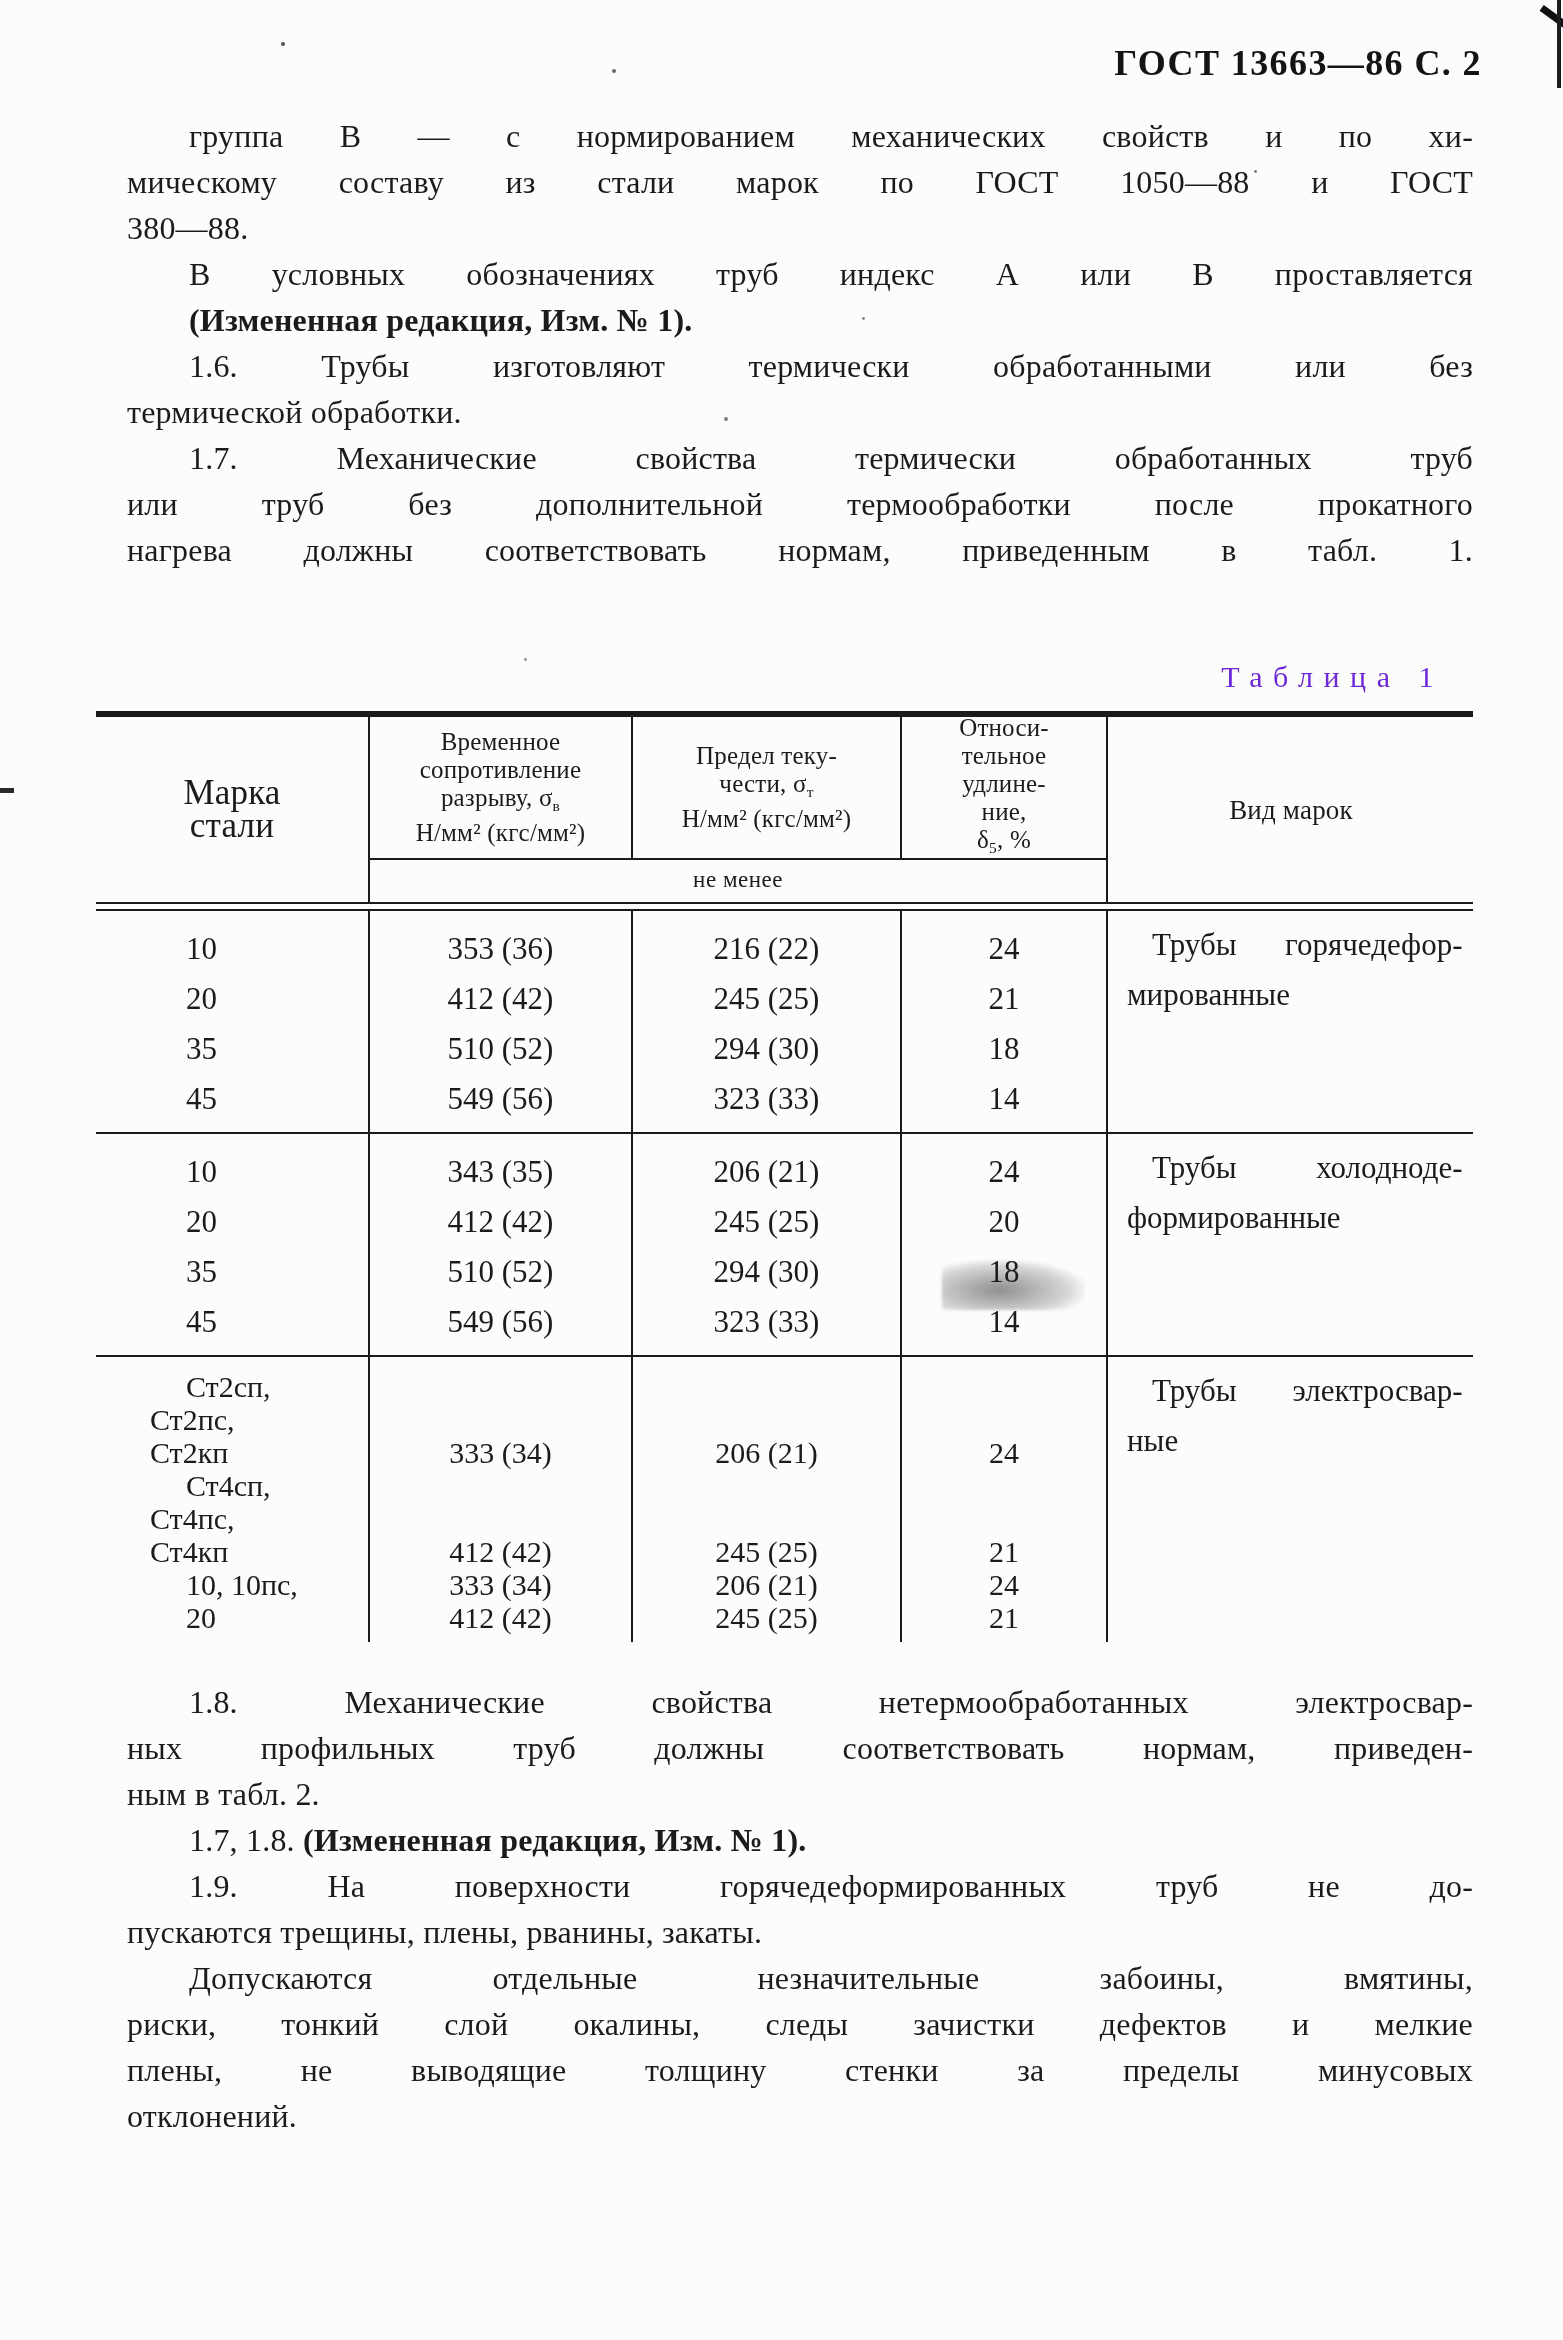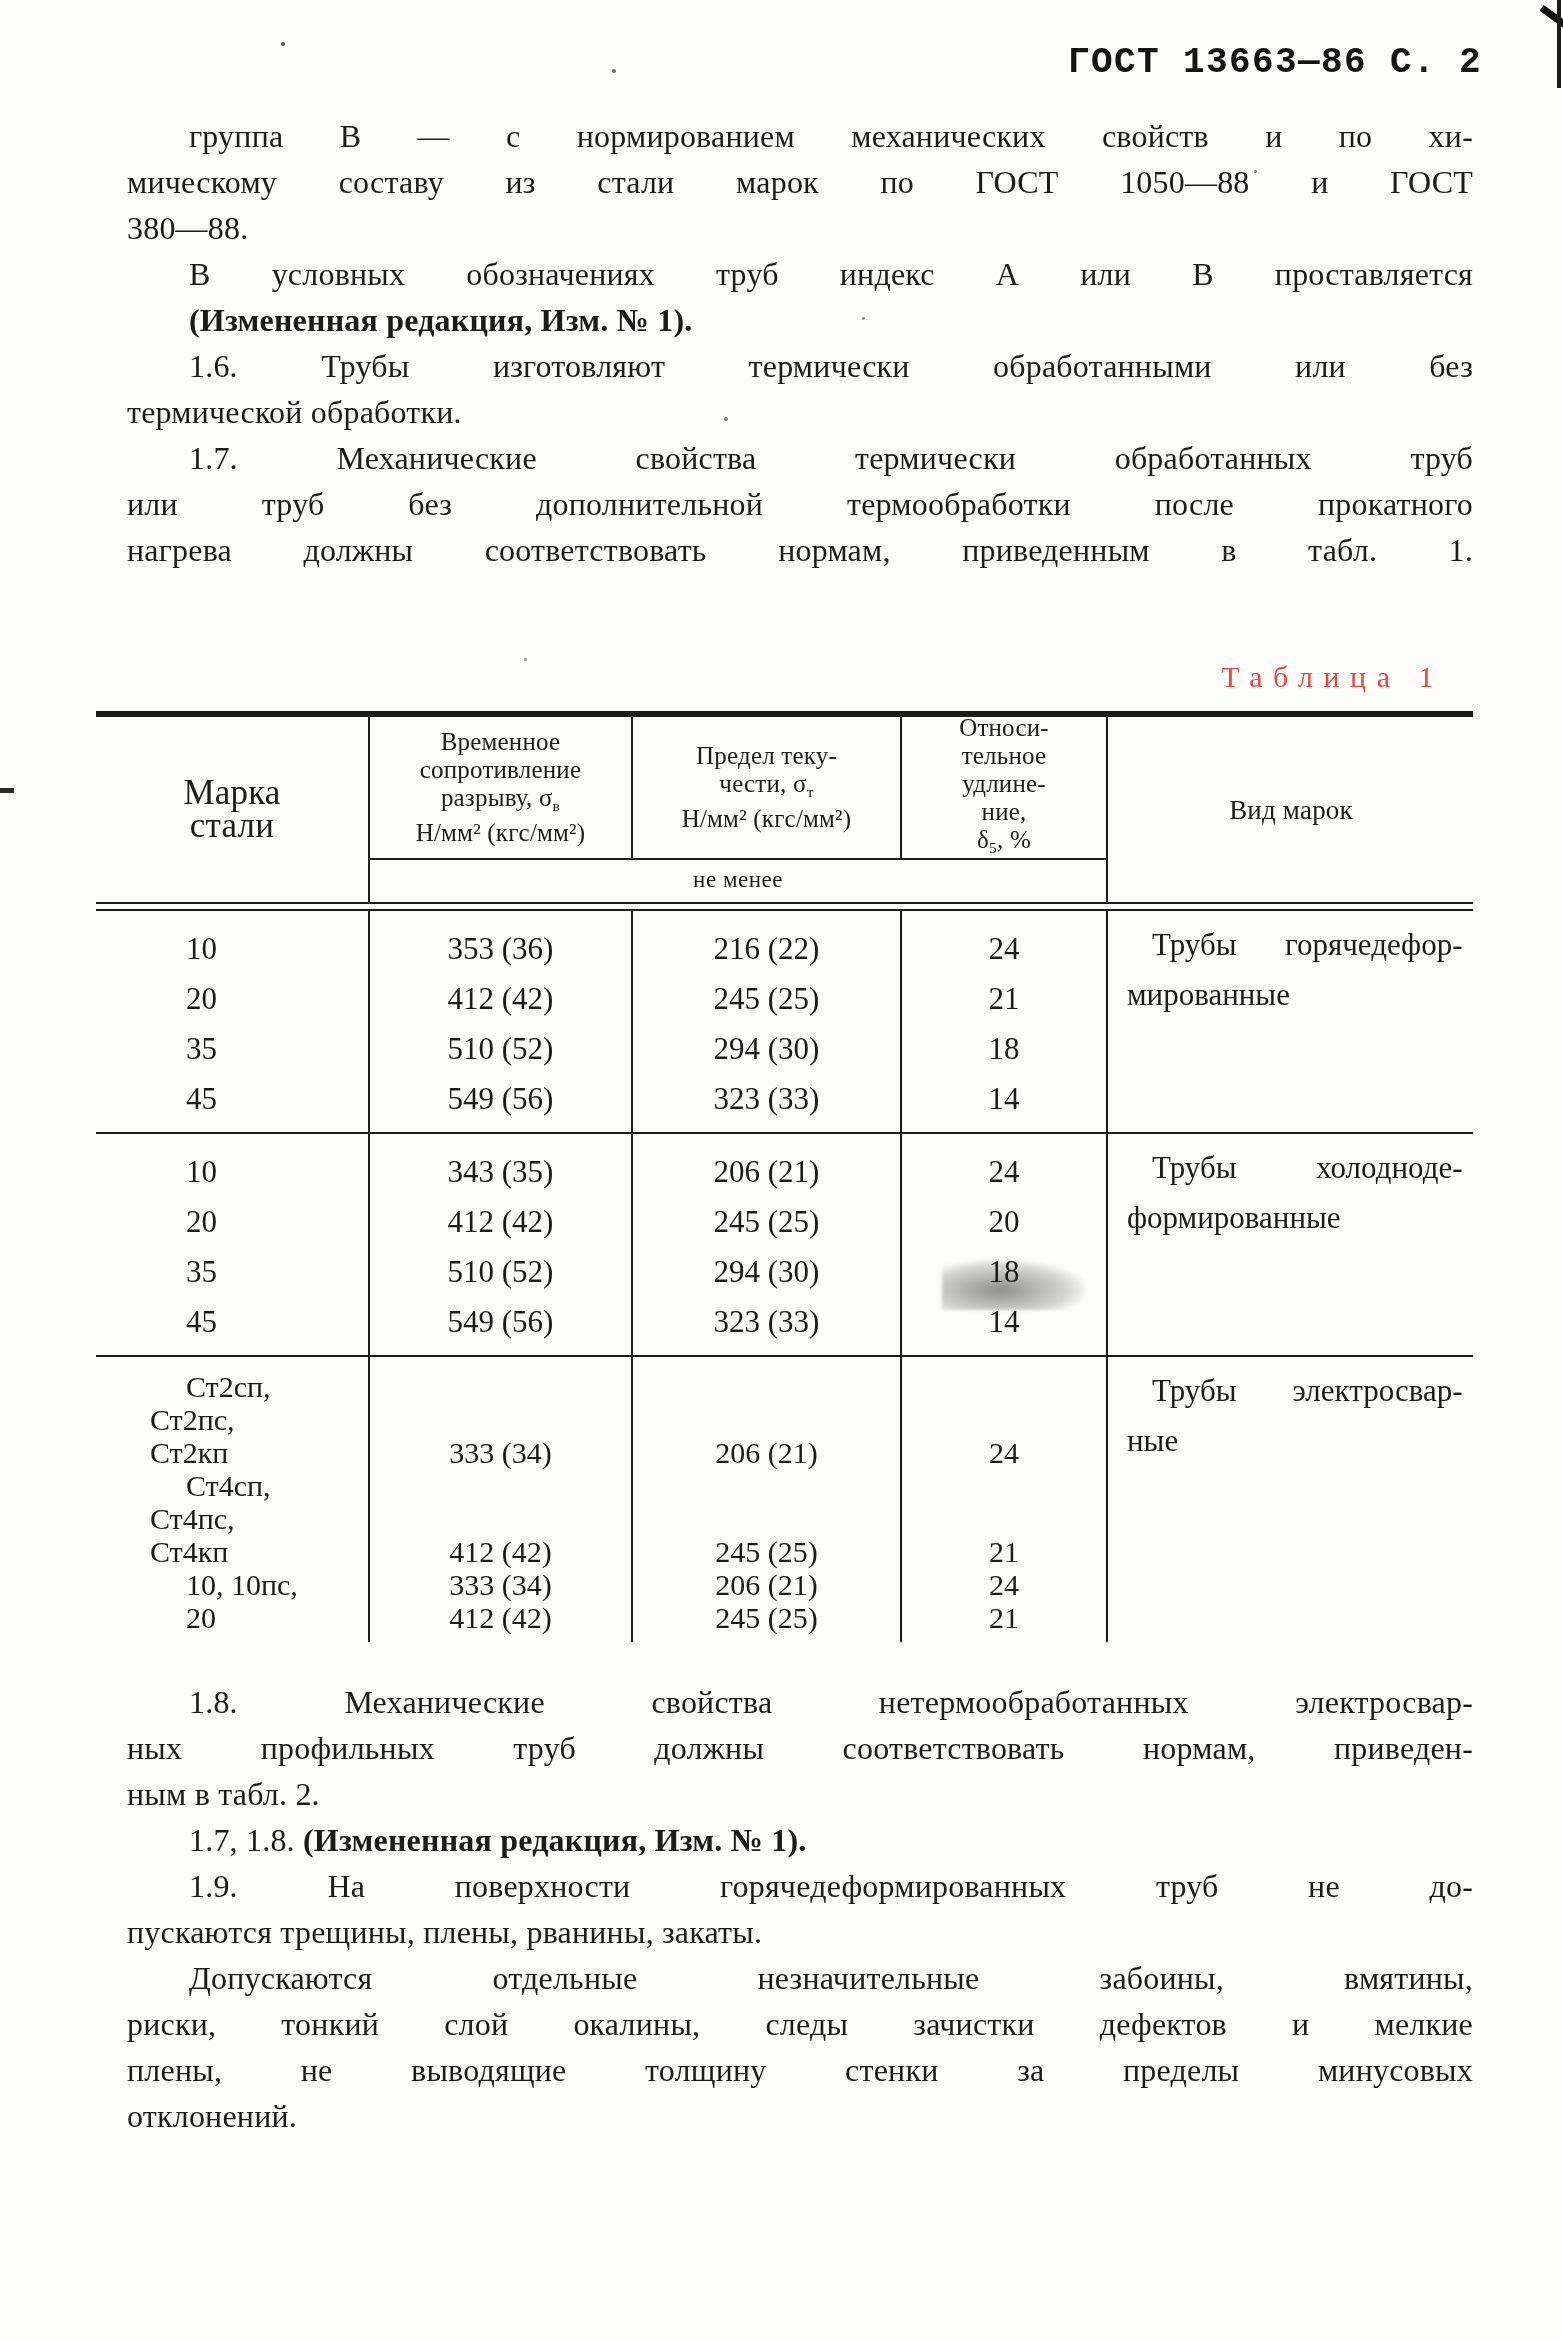--- a/index.html
+++ b/index.html
@@ -6,39 +6,39 @@
   :root{ --ink:#1b1b1b; --paper:#fcfcfa; }
   html,body{margin:0;padding:0;background:#e8e8e6;}
   .page{
     position:relative; width:1564px; height:2340px; background:var(--paper);
     overflow:hidden; color:var(--ink);
     font-family:"Liberation Serif","DejaVu Serif",serif;
   }
   
   .gost-header{
     position:absolute; top:42px; right:82px;
-    font-family:Liberation Mono, monospace;
+    font-family:Liberation Serif, serif;
     font-weight:700; font-size:36px; letter-spacing:1.4px; color:#141414;
   }
   
   .text-col{position:absolute; left:127px; width:1346px;}
   #top-paragraphs{top:92px;margin-top:21px;}
   #bottom-paragraphs{top:1679px;}
   .pline{
     font-size:32px; line-height:46px; min-height:46px;
     text-align:left; letter-spacing:0.2px;
   }
   .pline.j{text-align:justify; text-align-last:justify;}
   .pline.ind{text-indent:62px;}
   span.b{font-weight:700;}
   span.sub{font-size:.62em; vertical-align:-.3em;}
   
   .table-caption{
     position:absolute; top:660px; right:120px;
-    font-size:30px; letter-spacing:.35em; color:#ef4444;text-align:center;
+    font-size:30px; letter-spacing:.35em; color:#6d28d9;text-align:center;
   }
   
   .gtable{
     position:absolute; left:96px; top:711px; width:1377px;
     border-top:6.7px solid var(--ink);
   }
   .thead{
     display:grid;
     grid-template-columns:272px 263px 269px 206px 368px;
     grid-template-rows:141px 44px;

